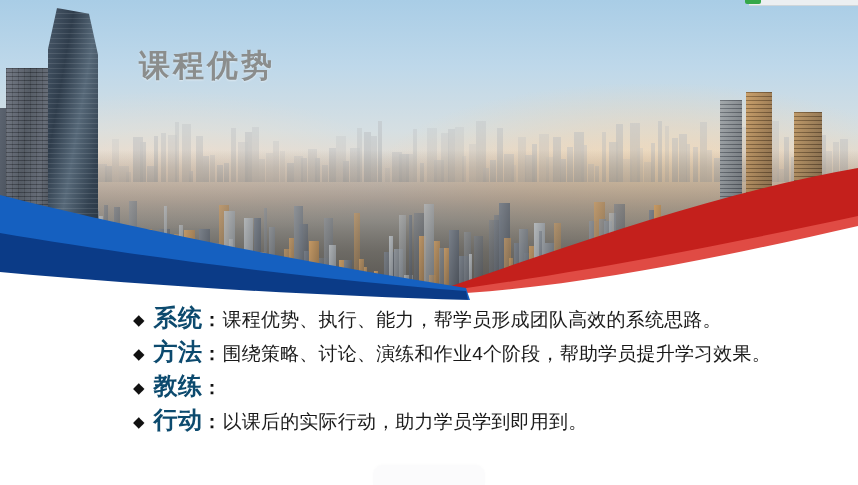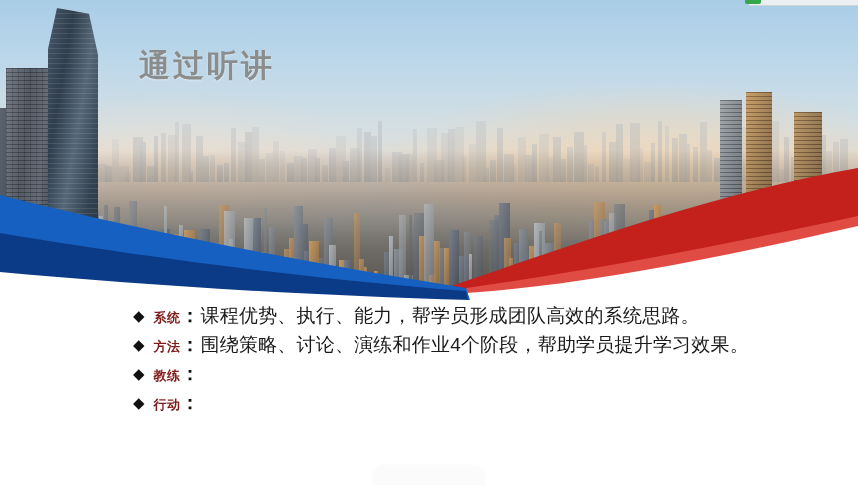--- a/index.html
+++ b/index.html
@@ -179,22 +179,22 @@
   .diamond {
     font-size: 15px;
     color: #111111;
     margin-right: 9px;
     line-height: 1;
     position: relative;
     top: -1px;
   }
   .b-label {
     font-weight: bold;
-    font-size: 13px;
-    color: #7f1d1d;
+    font-size: 24px;
+    color: #0c4a6e;
     letter-spacing: .5px;
   }
   .b-colon {
     font-weight: bold;
     font-size: 19px;
     color: #111111;
     margin-right: 1px;
   }
   .b-text {
     font-size: 19px;
@@ -568,21 +568,21 @@
 
     <path fill="#ffffff" d="M 430,295 C 560,290 700,262 858,226 L 858,485 L 430,485 Z"></path>
 
     <path fill="#1560c0" d="M 0,195 C 130,228 300,262 466,288 L 470,300 L 0,300 Z"></path>
 
     <path fill="#0b3b87" d="M 0,233 C 130,255 300,278 466,291 L 468,300 L 0,300 Z"></path>
 
     <path fill="#ffffff" d="M 0,272 C 140,285 300,295 470,300 L 470,485 L 0,485 Z"></path>
   </svg>
 
-  <div class="title">通过听讲</div>
+  <div class="title">课程优势</div>
 
   <div class="top-bar"></div>
   <div class="top-green"></div>
 
   <div class="bullets">
 
     <div class="bullet-row">
       <span class="diamond">◆</span>
       <span class="b-label">系统</span>
       <span class="b-colon">：</span>
@@ -599,19 +599,20 @@
     <div class="bullet-row">
       <span class="diamond">◆</span>
       <span class="b-label">教练</span>
       <span class="b-colon">：</span>
     </div>
 
     <div class="bullet-row">
       <span class="diamond">◆</span>
       <span class="b-label">行动</span>
       <span class="b-colon">：</span>
+      <span class="b-text">以课后的实际行动，助力学员学到即用到。</span>
     </div>
 
   </div>
 
   <div class="bottom-ghost"></div>
 
 </div>
 
 </body></html>

